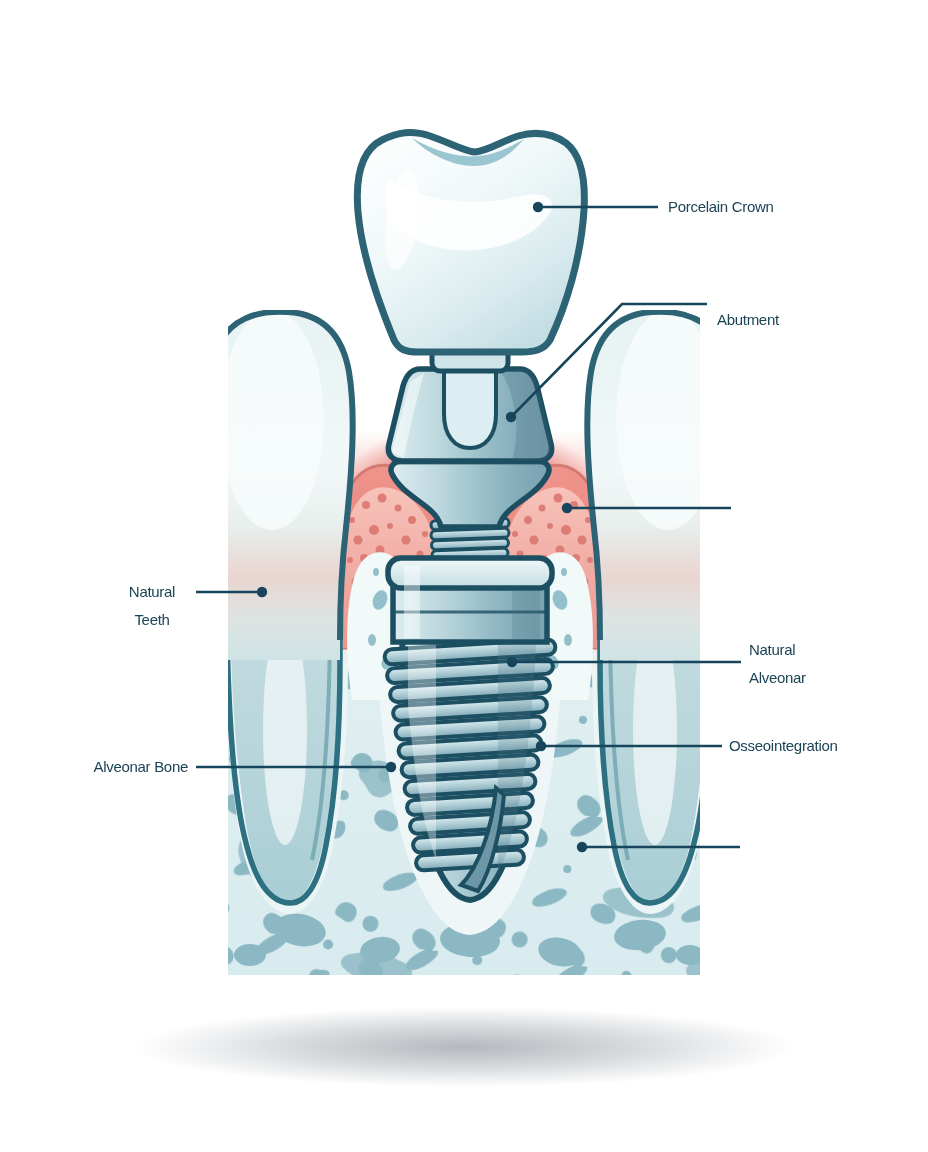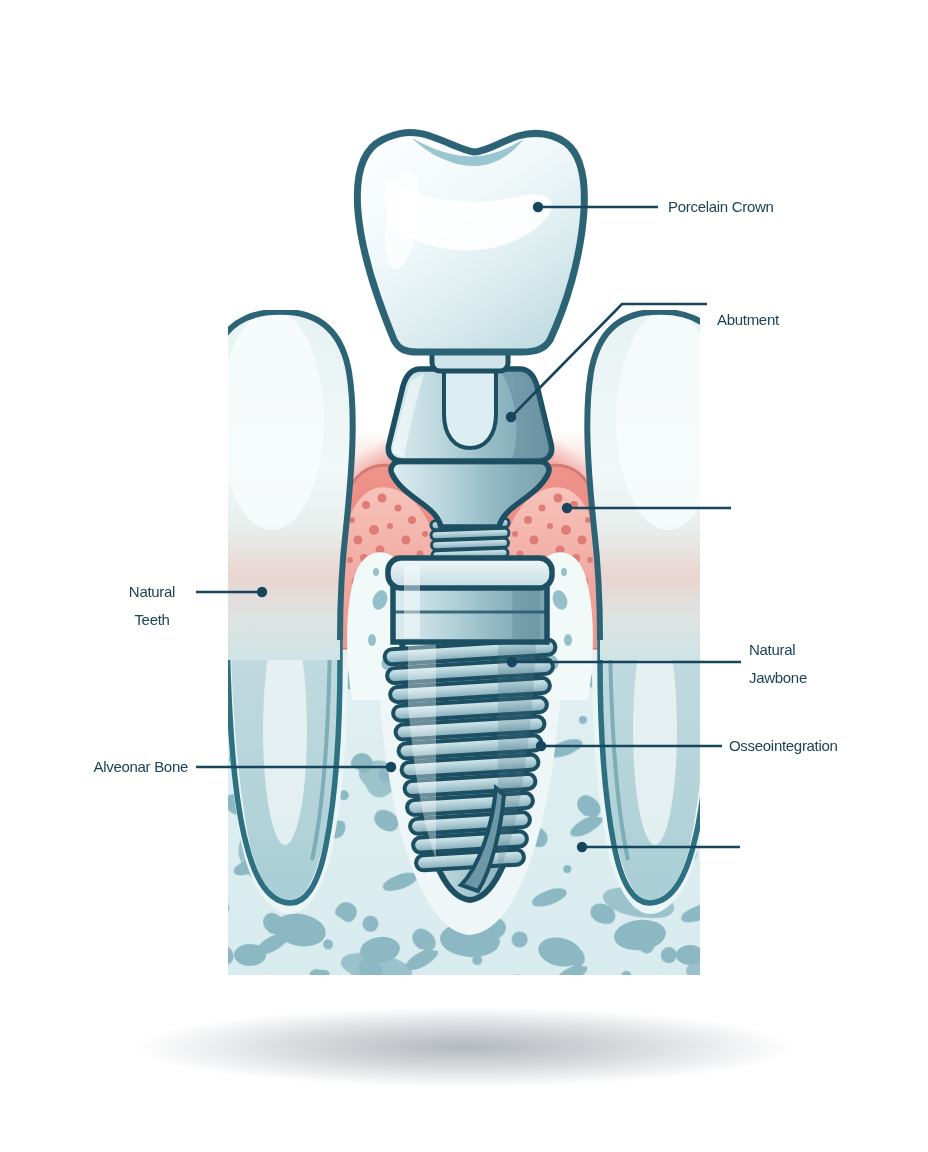--- a/index.html
+++ b/index.html
@@ -375,21 +375,21 @@
 </div>
 <div class="label" style="left:717px;top:290px;margin-top:16px;">
   <span>Abutment</span>
 </div>
 <div class="label" style="left:77px;top:578px;width:150px;text-align:center;">
   <span>Natural</span>
   <span class="sub">Teeth</span>
 </div>
 <div class="label" style="left:749px;top:636px;">
   <span>Natural</span>
-  <span class="sub">Jawbone</span>
+  <span class="sub">Alveonar</span>
 </div>
 <div class="label" style="right:740px;top:753px;margin-left:40px;">
   <span>Alveonar Bone</span>
 </div>
 <div class="label" style="left:729px;top:732px;">
   <span>Osseointegration</span>
 </div>
 
 </div>
 

